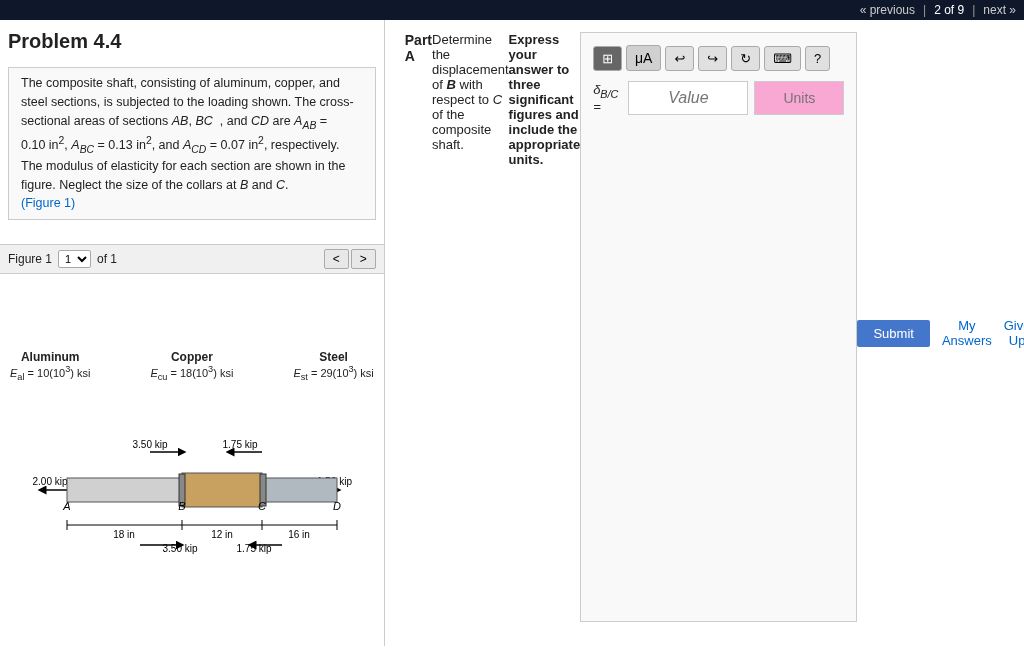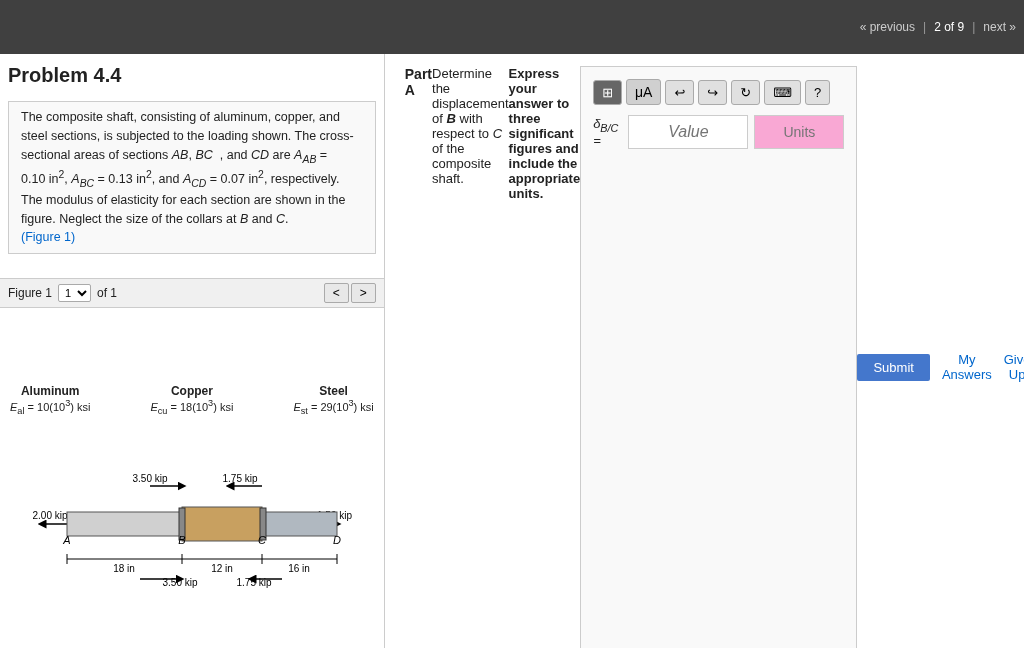--- a/index.html
+++ b/index.html
@@ -1,23 +1,23 @@
 <!DOCTYPE html>
 <html><head>
   <meta charset="utf-8">
   <style>
     * { box-sizing: border-box; margin: 0; padding: 0; }
     body { font-family: Arial, sans-serif; font-size: 13px; background: #fff; color: #222; }
 
     
     .top-nav {
-      background: #404040;
+      background: #0f172a;
       color: #fff;
       text-align: left;
-      padding: 20px 8px;
+      padding: 3px 8px;
       font-size: 12px;
       display: flex;
       justify-content: flex-end;
       align-items: center;
       gap: 4px;
     }
     .top-nav a { color: #ccc; text-decoration: none; cursor: pointer; }
     .top-nav .separator { color: #999; margin: 0 4px; }
     .top-nav .page-info { color: #fff; }
 

